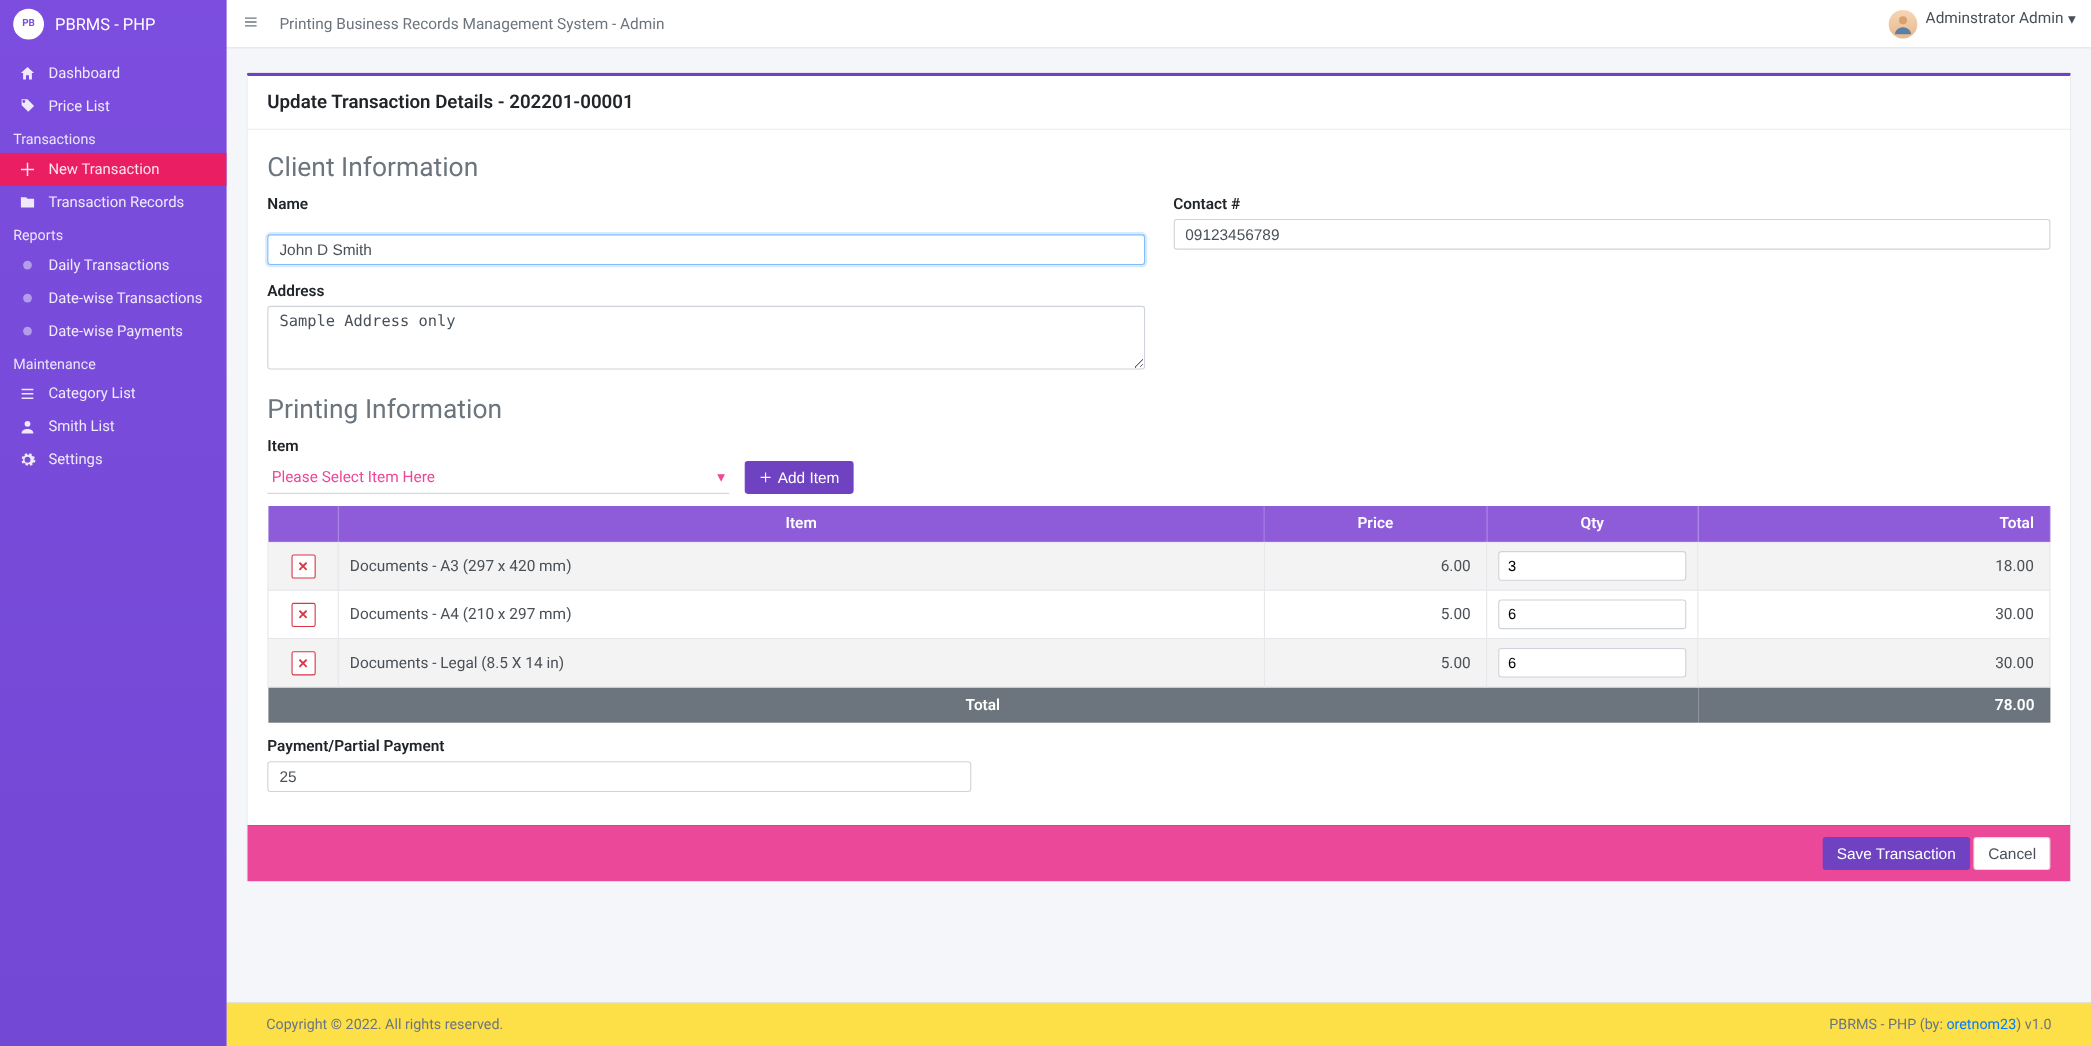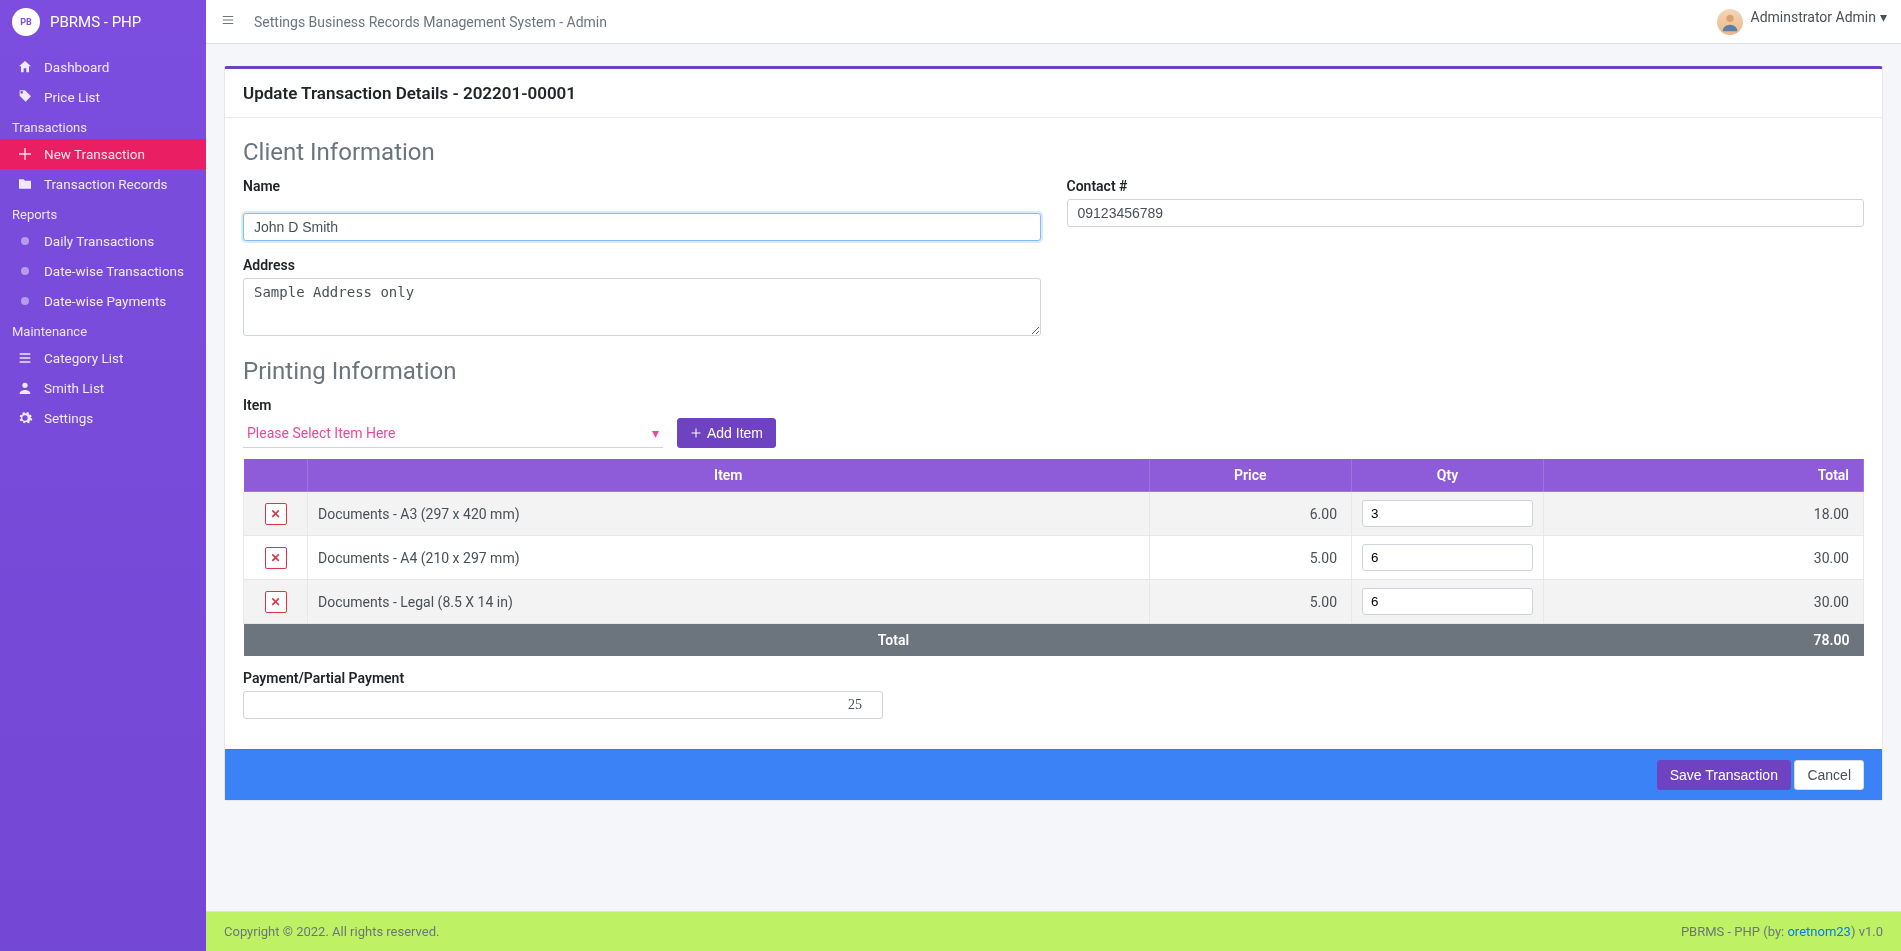--- a/index.html
+++ b/index.html
@@ -24,32 +24,32 @@
     .topbar-user { margin-left: auto; display: flex; align-items: flex-start; cursor: pointer; color: #495057; }
     .topbar-avatar { width: 26px; height: 26px; border-radius: 50%; background: linear-gradient(#f5d6b8, #e8b88a); margin-right: 8px; display: flex; align-items: center; justify-content: center; overflow: hidden; }
     .topbar-avatar svg { width: 22px; height: 22px; }
     .caret-down { margin-left: 4px; }
     
     .content { padding: 22px 18px 12px; flex: 1 0 auto; }
     .card { background: #fff; border: 1px solid #e5e7eb; border-radius: 3px; border-top: 3px solid #6f42c1; }
     .card-header { padding: 14px 18px; border-bottom: 1px solid rgba(0,0,0,0.08); }
     .card-title { font-size: 17px; font-weight: 600; color: #212529; }
     .card-body { padding: 14px 18px 18px; }
-    .card-footer { padding: 10px 18px; border-top: 1px solid rgba(0,0,0,0.08); text-align: right; background: #3b82f6; }
+    .card-footer { padding: 10px 18px; border-top: 1px solid rgba(0,0,0,0.08); text-align: right; background: #ec4899; }
     
     h4.section { font-size: 24px; font-weight: 400; color: #6c757d; margin: 6px 0 12px; }
     
     .row { display: flex; gap: 26px; margin-bottom: 4px; }
     .col-6 { flex: 1; }
     .form-group { margin-bottom: 12px; }
     .form-label { display: block; font-weight: 600; color: #212529; margin-bottom: 5px; font-size: 14px; }
     .form-control { width: 100%; padding: 5px 10px; border: 1px solid #ced4da; border-radius: 3px; font-size: 14px; color: #495057; background: #fff; }
     .form-control.focused { border-color: #80bdff; box-shadow: 0 0 0 2px rgba(0,123,255,0.15); margin-top: 14px; }
     textarea.form-control { resize: vertical; min-height: 58px; }
-    .text-right-input { text-align: right; padding-right: 20px; font-family: Liberation Serif, serif; }
+    .text-right-input { padding-right: 40px; }
     
     .item-row { display: flex; align-items: flex-end; gap: 14px; margin-bottom: 10px; }
     .item-select { width: 420px; }
     .select-control { border: none; border-bottom: 1px solid #ced4da; border-radius: 0; padding: 6px 4px; color: #ec4899; display: flex; align-items: center; justify-content: space-between; cursor: pointer; }
     
     .btn { display: inline-flex; align-items: center; padding: 6px 12px; border-radius: 3px; border: 1px solid transparent; cursor: pointer; font-size: 14px; }
     .btn-primary { background: #6f42c1; color: #fff; border-color: #6f42c1; }
     .btn-light { background: #fff; color: #495057; border-color: #ddd; }
     .btn svg { width: 12px; height: 12px; fill: currentColor; margin-right: 5px; }
     
@@ -64,21 +64,21 @@
     .col-qty { width: 192px; }
     .col-total { text-align: right; padding-right: 14px; width: 320px; }
     .qty-input { width: 100%; padding: 5px 8px; border: 1px solid #ced4da; border-radius: 3px; background: #fff; }
     .remove-btn { width: 22px; height: 22px; border: 1px solid #dc3545; background: #fff; color: #dc3545; border-radius: 2px; cursor: pointer; display: inline-flex; align-items: center; justify-content: center; font-weight: bold; font-size: 12px; }
     tfoot td { background: #6c757d; color: #fff; font-weight: 600; padding: 8px 10px; }
     tfoot .tf-label { text-align: center; }
     tfoot .tf-total { text-align: right; padding-right: 14px; }
     
     .payment-group { width: 640px; }
     
-    .footer { height: 40px; border-top: 1px solid #dee2e6; background: #bef264; display: flex; align-items: center; padding: 0 18px; color: #6c757d; font-size: 13px; justify-content: space-between; flex-shrink: 0; }
+    .footer { height: 40px; border-top: 1px solid #dee2e6; background: #fde047; display: flex; align-items: center; padding: 0 36px; color: #6c757d; font-size: 13px; justify-content: space-between; flex-shrink: 0; }
     .footer-right { color: #6c757d; }
     .footer-right a { color: #007bff; text-decoration: none; }
   </style>
 </head>
 <body>
 
 <aside class="sidebar">
   <div class="sidebar-brand">
     <div class="sidebar-brand-logo">
         <span>PB</span>
@@ -169,21 +169,21 @@
   </nav>
 </aside>
 
 <div class="main">
   <header class="topbar">
     <span class="topbar-burger">
       <svg width="16" height="14" viewBox="0 0 24 24" fill="#6c757d">
           <path d="M3 5h18v2H3zm0 6h18v2H3zm0 6h18v2H3z"></path>
         </svg>
     </span>
-    <span class="topbar-title">Settings Business Records Management System - Admin</span>
+    <span class="topbar-title">Printing Business Records Management System - Admin</span>
     <div class="topbar-user">
       <span class="topbar-avatar">
         <svg viewBox="0 0 24 24">
             <circle cx="12" cy="8" r="4" fill="#d9a16d"></circle>
             <path d="M4 22c0-4 4-7 8-7s8 3 8 7" fill="#5b7fa6"></path>
           </svg>
       </span>
       <span>Adminstrator Admin</span>
       <span class="caret-down">▾</span>
     </div>

